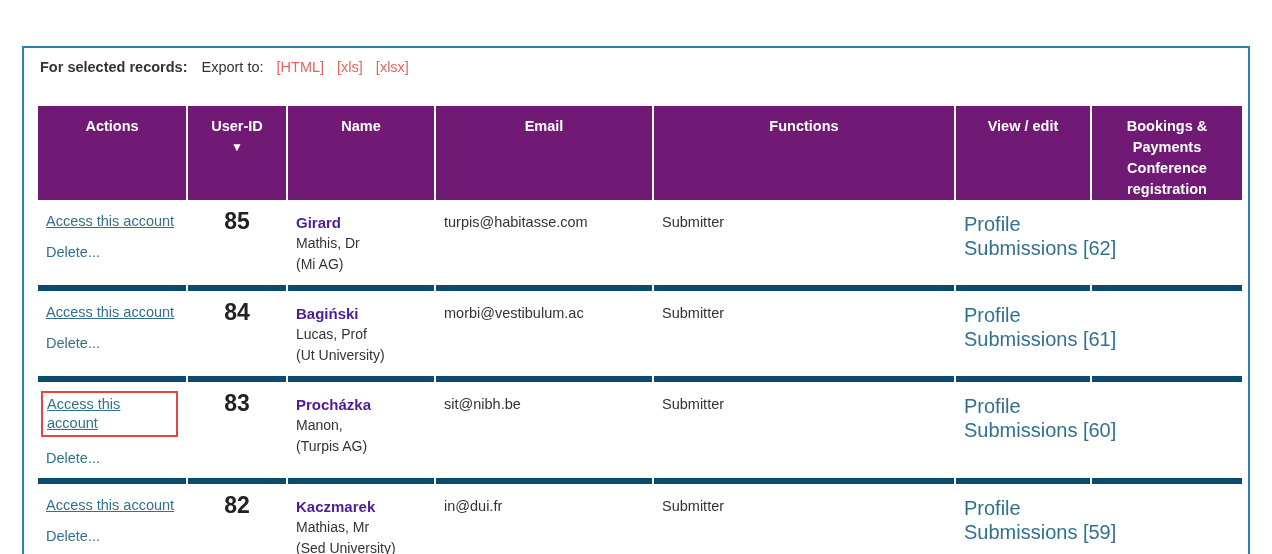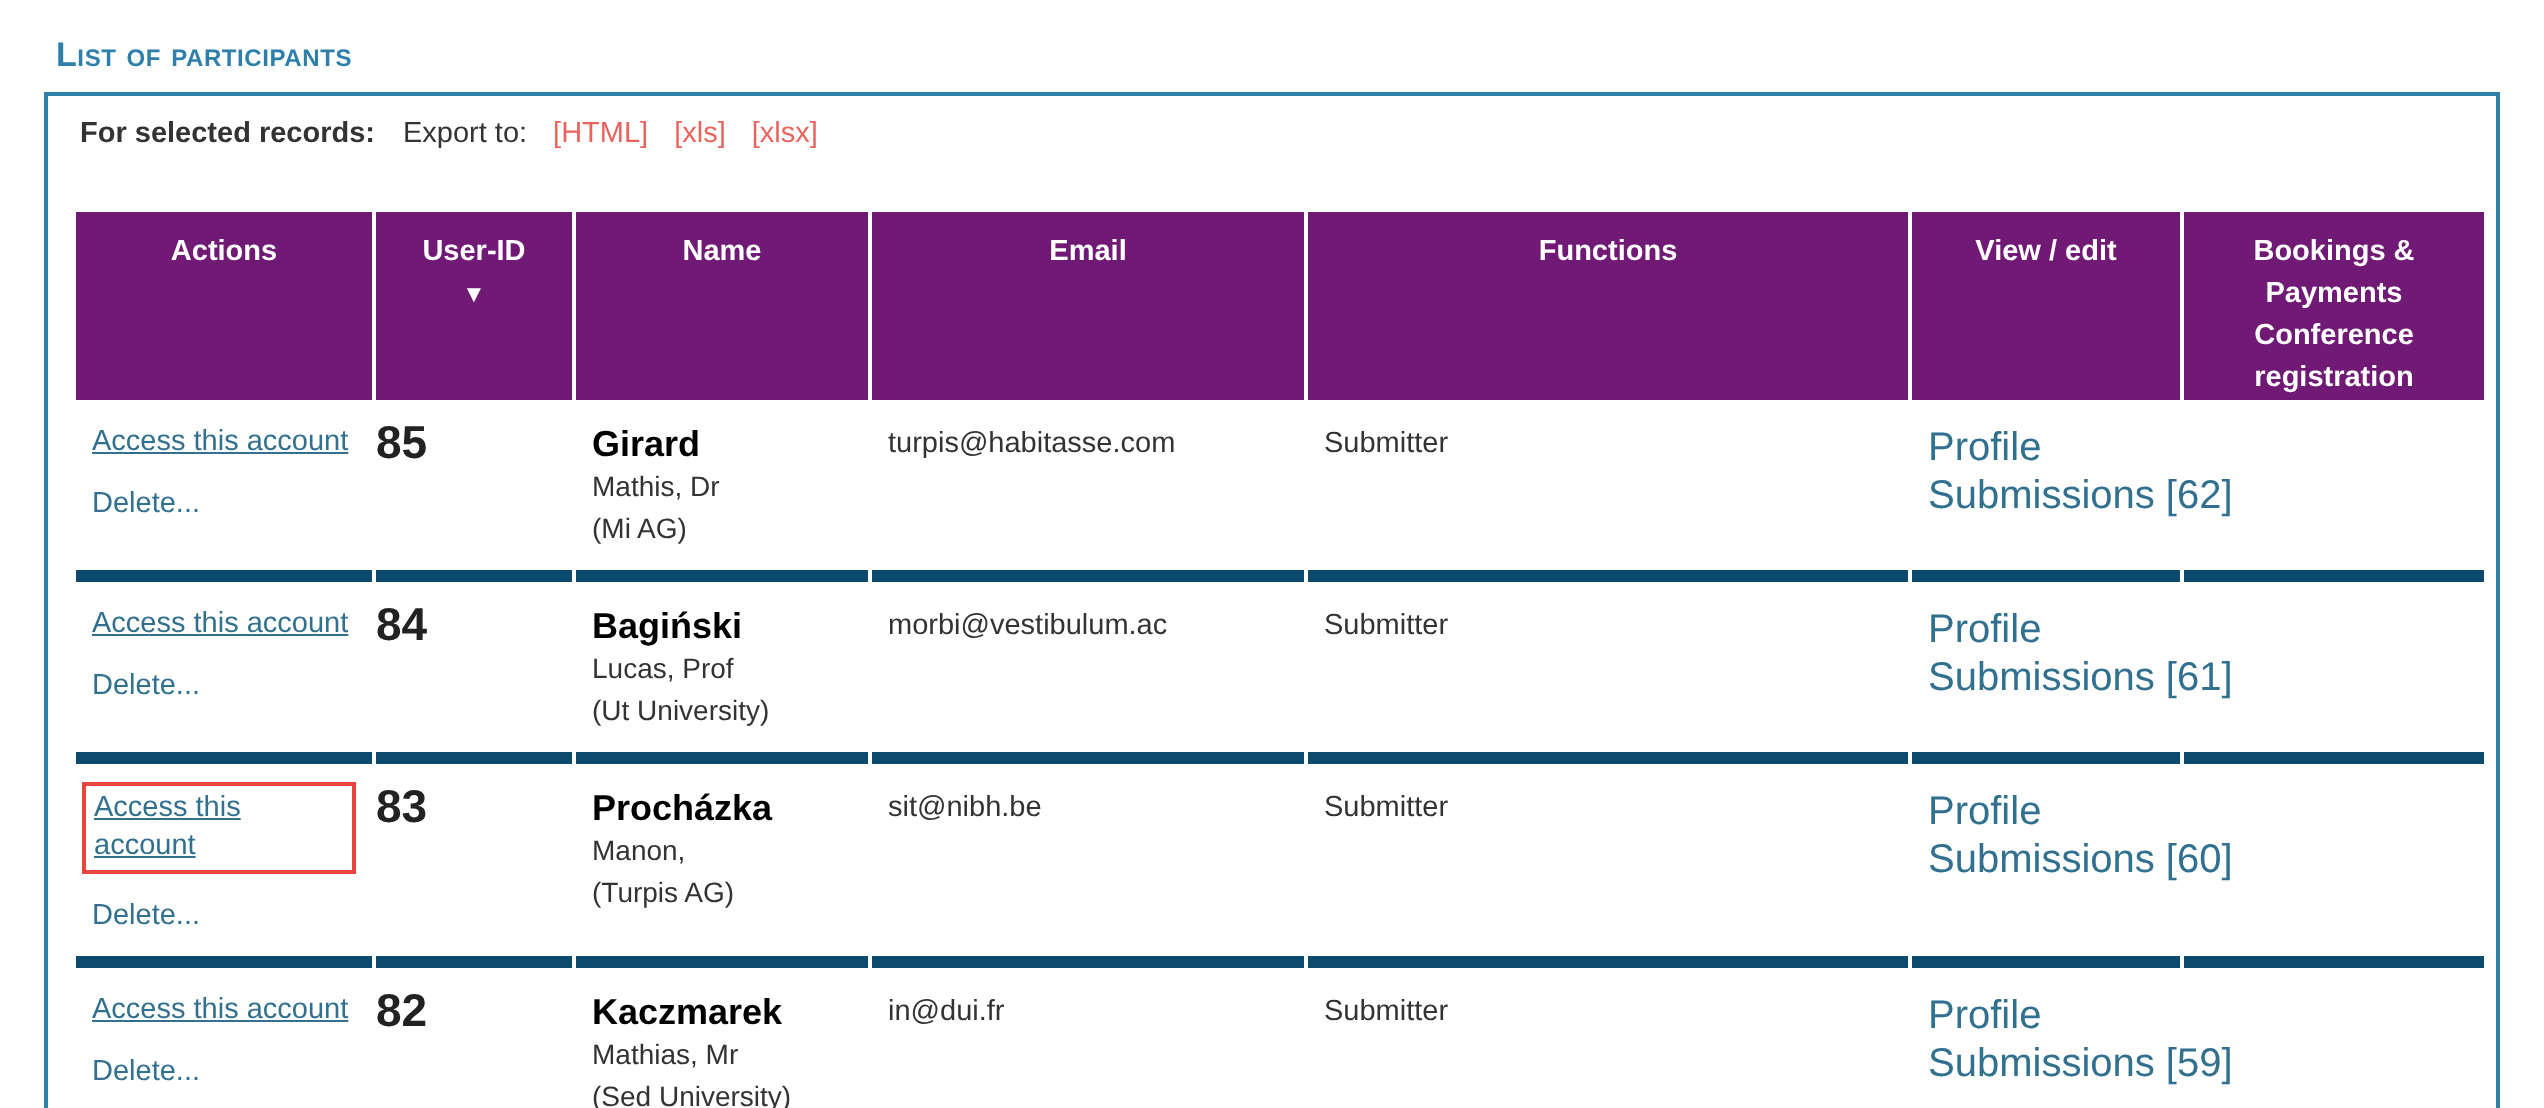--- a/index.html
+++ b/index.html
@@ -146,34 +146,34 @@
   }
   .action-link.highlighted {
     border: 2px solid #e8453c;
     padding: 2px 4px 2px 4px;
     margin: -3px 0 0 -5px;
   }
 
   
   .userid-val {
     display: block;
-    text-align: left;
+    text-align: center;
     font-size: 23px;
     font-weight: bold;
     color: #222222;
     line-height: 26px;
     padding-top: 8px;
   }
 
   
   .name-last {
     display: block;
-    font-size: 18px;
-    font-weight: bold;
-    color: #000000;
+    font-size: 15px;
+    font-weight: bold;
+    color: #4c1d95;
     line-height: 21px;
   }
   .name-first, .name-org {
     display: block;
     font-size: 14px;
     color: #333333;
     line-height: 21px;
   }
 
   
@@ -195,21 +195,20 @@
     white-space: nowrap;
   }
 
   .bookings-cell { }
 </style>
 </head>
 <body>
 
 <div class="page">
 
-  <div class="page-title">List of participants</div>
 
   <div class="panel">
 
     <div class="export-bar">
       <span class="export-label">For selected records:</span>
       <span class="export-to">Export to:</span>
       <span class="export-link">[HTML]</span>
       <span class="export-link">[xls]</span>
       <span class="export-link">[xlsx]</span>
     </div>

